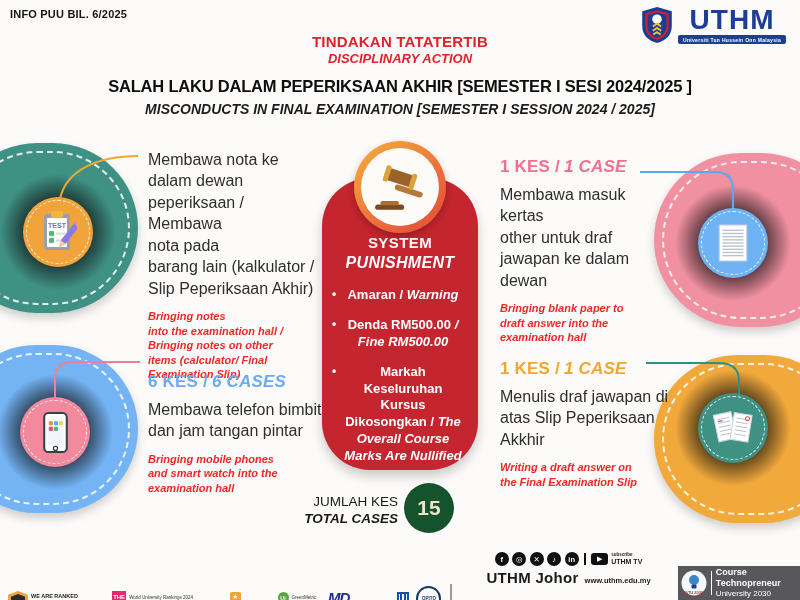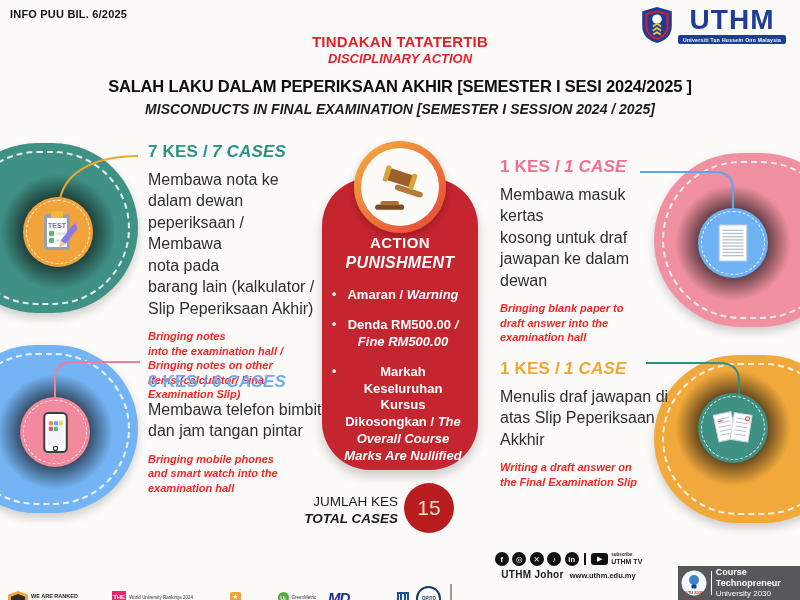--- a/index.html
+++ b/index.html
@@ -69,22 +69,22 @@
   .hk-ms{font-size:15px;font-weight:900;letter-spacing:.4px;}
   .hk-en{font-size:16px;font-weight:900;font-style:italic;margin-top:3px;letter-spacing:.3px;}
   .p-items{margin-top:15px;}
   .p-item{position:relative;font-size:13px;font-weight:800;line-height:1.3;margin-bottom:13px;padding-left:6px;}
   .p-item::before{content:'\2022';position:absolute;left:-4px;top:0;font-size:12px;}
 
   
   .total-labels{left:284px;top:494px;width:114px;text-align:right;}
   .tl-ms{font-size:13.5px;font-weight:400;}
   .tl-en{font-size:13.5px;font-weight:900;font-style:italic;margin-top:2px;}
-  .total-circle{left:404px;top:483px;width:50px;height:50px;border-radius:50%;background:#b91c1c;
-    display:flex;align-items:center;justify-content:center;color:#f2e3c8;font-size:21px;font-weight:400;}
+  .total-circle{left:404px;top:483px;width:50px;height:50px;border-radius:50%;background:#14532d;
+    display:flex;align-items:center;justify-content:center;color:#f2e3c8;font-size:21px;font-weight:700;}
 
   
   .footer{left:8px;top:580px;width:462px;height:48px;display:flex;align-items:center;gap:7px;}
   .lg{display:flex;align-items:center;gap:3px;}
   .lg-col{display:flex;flex-direction:column;line-height:1.25;}
   .f-b55{font-size:5.5px;font-weight:800;} .f-b7{font-size:7px;font-weight:800;}
   .f-t45{font-size:4.5px;color:#333;} .f-t4{font-size:4px;color:#444;}
   .qs-shield{width:20px;height:26px;background:#f0a43c;clip-path:polygon(50% 0,100% 14%,100% 58%,50% 100%,0 58%,0 14%);
     display:flex;align-items:center;justify-content:center;}
   .qs-shield-in{width:14px;height:20px;background:#2b2b2b;clip-path:polygon(50% 0,100% 14%,100% 58%,50% 100%,0 58%,0 14%);}
@@ -108,21 +108,21 @@
   .soc-ic{width:14px;height:14px;border-radius:50%;background:#101010;color:#fff;font-size:7.5px;font-weight:800;
     display:flex;align-items:center;justify-content:center;cursor:pointer;}
   .soc-div{width:1.5px;height:12px;background:#101010;margin:0 2px;}
   .yt{display:flex;align-items:center;gap:3px;}
   .yt-ic{width:17px;height:12px;border-radius:3px;background:#101010;color:#fff;font-size:7px;
     display:flex;align-items:center;justify-content:center;}
   .yt-txt{display:flex;flex-direction:column;line-height:1.05;}
   .yt-sub{font-size:4.5px;font-weight:600;}
   .yt-name{font-size:7px;font-weight:900;}
   .soc-row2{display:flex;align-items:baseline;gap:6px;}
-  .soc-handle{font-size:10px;font-weight:900;letter-spacing:.3px;}
+  .soc-handle{font-size:15px;font-weight:900;letter-spacing:.3px;}
   .soc-web{font-size:7.5px;font-weight:800;cursor:pointer;}
 
   .gtu-box{right:0;top:566px;width:122px;height:34px;background:#58585a;display:flex;align-items:center;gap:4px;padding-left:3px;box-sizing:border-box;}
   .gtu-icon{width:26px;height:26px;flex:0 0 26px;}
   .gtu-div{width:1px;height:24px;background:#fff;}
   .gtu-txt{display:flex;flex-direction:column;line-height:1.2;color:#fff;}
   .gtu-t1{font-size:9px;font-weight:800;}
   .gtu-t2{font-size:8px;font-weight:400;}
 </style>
 </head>
@@ -239,42 +239,39 @@
           <line x1="23" y1="18" x2="35" y2="18"></line>
             <line x1="23" y1="22" x2="35" y2="22"></line>
           <line x1="23" y1="26" x2="35" y2="26"></line>
         </g>
         <circle cx="34" cy="9" r="2" fill="none" stroke="#e05050" stroke-width="1"></circle>
       </g>
     </svg>
   </div>
 
   <div class="case tl">
-    <div class="case-head c-teal">
-      <span>7 KES /</span><span class="it">7 CASES</span>
-    </div>
     <div class="desc-ms">Membawa nota ke
 dalam dewan
 peperiksaan / Membawa
 nota pada
 barang lain (kalkulator /
 Slip Peperiksaan Akhir)</div>
     <div class="desc-en">Bringing notes
 into the examination hall /
 Bringing notes on other
 items (calculator/  Final
 Examination Slip)</div>
   </div>
 
   <div class="case tr">
     <div class="case-head c-pink">
       <span>1 KES /</span><span class="it">1 CASE</span>
     </div>
     <div class="desc-ms">Membawa masuk kertas
-kosong untuk draf
+other untuk draf
 jawapan ke dalam
 dewan</div>
     <div class="desc-en">Bringing blank paper to
 draft answer into the
 examination hall</div>
   </div>
 
   <div class="case bl">
     <div class="case-head c-blue">
       <span>6 KES /</span><span class="it">6 CASES</span>
@@ -291,21 +288,21 @@
       <span>1 KES /</span><span class="it">1 CASE</span>
     </div>
     <div class="desc-ms">Menulis draf jawapan di
 atas Slip Peperiksaan
 Akkhir</div>
     <div class="desc-en">Writing a draft answer on
 the Final Examination Slip</div>
   </div>
 
   <div class="abs punish-card">
-    <div class="hk-ms">ACTION</div>
+    <div class="hk-ms">SYSTEM</div>
     <div class="hk-en">PUNISHMENT</div>
     <div class="p-items">
       <div class="p-item">
         <span>Amaran /</span> <span class="it">Warning</span>
       </div>
       <div class="p-item">
         <span>Denda RM500.00</span> <span class="it">/ Fine RM500.00</span>
       </div>
       <div class="p-item">
         <span>Markah Keseluruhan Kursus Dikosongkan /</span> <span class="it">The Overall Course Marks Are Nullified</span>

